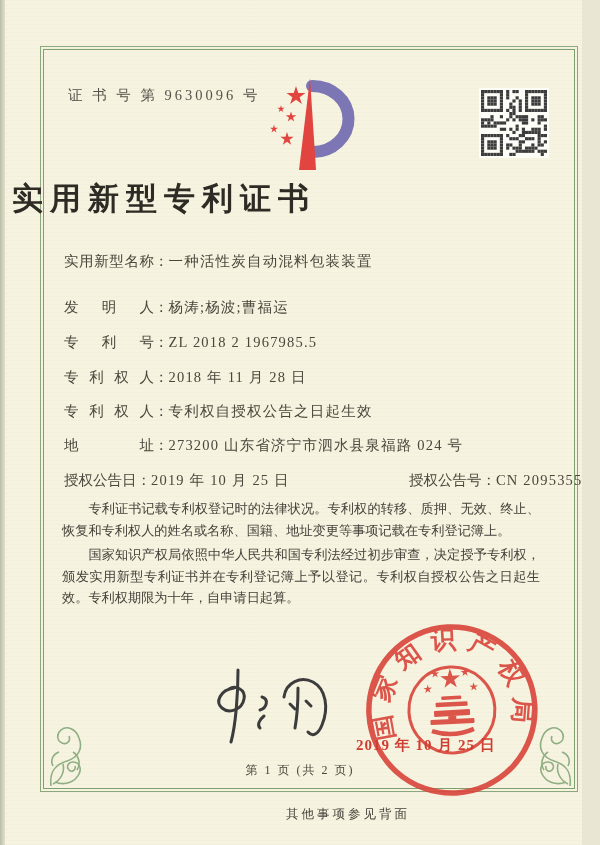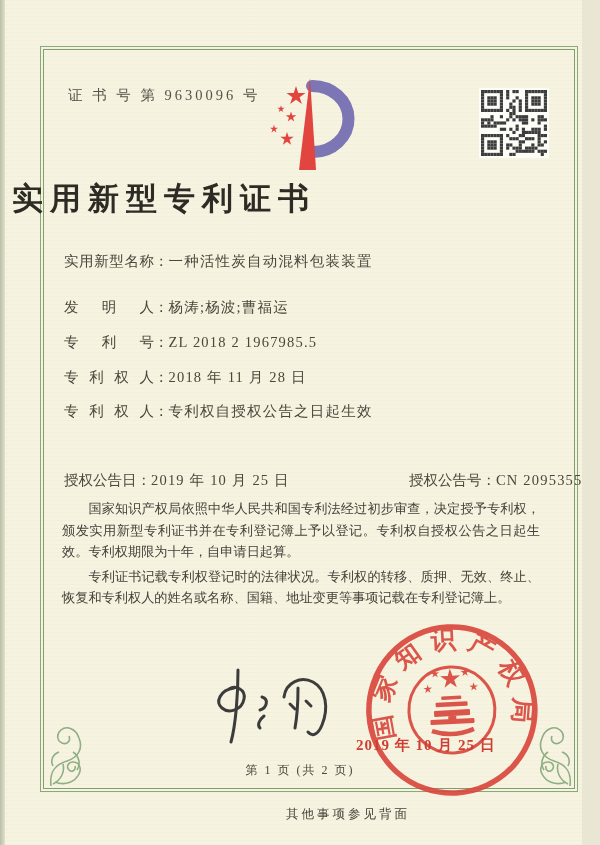--- a/index.html
+++ b/index.html
@@ -294,30 +294,33 @@
   </div>
   <div class="field-row" style="top:333px">
     <span class="f-label">专利号</span><span>：</span><span class="f-value">ZL 2018 2 1967985.5</span>
   </div>
   <div class="field-row" style="top:368px">
     <span class="f-label">专利权人</span><span>：</span><span class="f-value">2018 年 11 月 28 日</span>
   </div>
   <div class="field-row" style="top:402px">
     <span class="f-label">专利权人</span><span>：</span><span class="f-value">专利权自授权公告之日起生效</span>
   </div>
+  <div class="field-row" style="top:436px">
+    <span class="f-label">地址</span><span>：</span><span class="f-value">273200 山东省济宁市泗水县泉福路 024 号</span>
+  </div>
   <div class="field-row" style="top:471px;right:70px">
     <span>授权公告日</span><span>：</span><span class="f-value">2019 年 10 月 25 日</span>
     <span class="grant-right">
       <span>授权公告号</span><span>：</span><span class="f-value">CN 209535519 U</span>
     </span>
   </div>
 
   <div class="paras">
+    <p>专利证书记载专利权登记时的法律状况。专利权的转移、质押、无效、终止、恢复和专利权人的姓名或名称、国籍、地址变更等事项记载在专利登记簿上。</p>
     <p>国家知识产权局依照中华人民共和国专利法经过初步审查，决定授予专利权，颁发实用新型专利证书并在专利登记簿上予以登记。专利权自授权公告之日起生效。专利权期限为十年，自申请日起算。</p>
-    <p>专利证书记载专利权登记时的法律状况。专利权的转移、质押、无效、终止、恢复和专利权人的姓名或名称、国籍、地址变更等事项记载在专利登记簿上。</p>
   </div>
 
 
   <svg class="signature" viewBox="0 0 150 88" fill="none" stroke="#3c3c3c" stroke-width="3" stroke-linecap="round">
     <path d="M36,24 C22,26 17,38 24,44 C31,50 44,46 46,35 C48,25 37,21 31,25"></path>
     <path d="M40,6 C40,28 38,60 33,78"></path>
     <path d="M64,33 C71,35 69,44 62,46"></path>
     <path d="M66,52 C61,56 59,61 62,64"></path>
     <path d="M86,33 C88,18 103,12 115,18 C128,25 131,44 124,61 C120,71 114,73 110,68"></path>
     <path d="M100,24 C100,38 99,53 97,64"></path>

